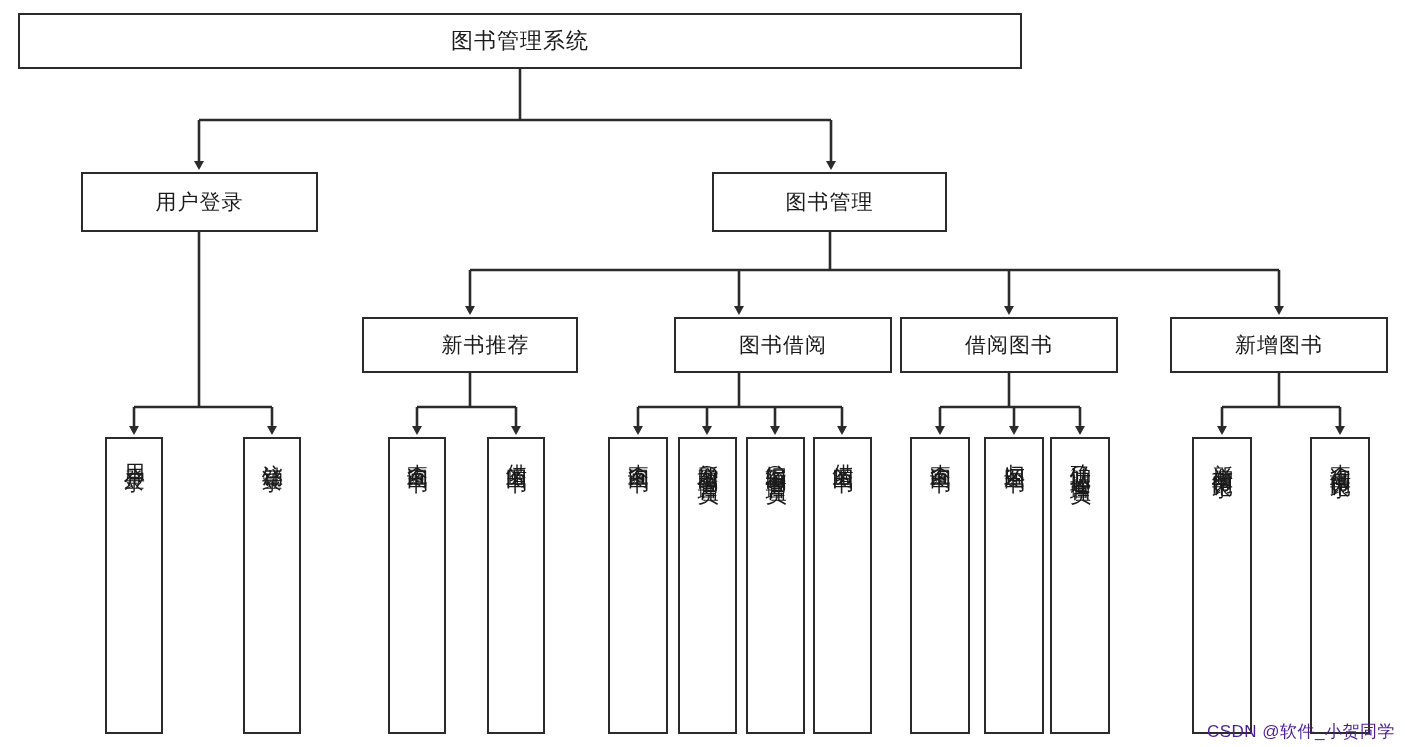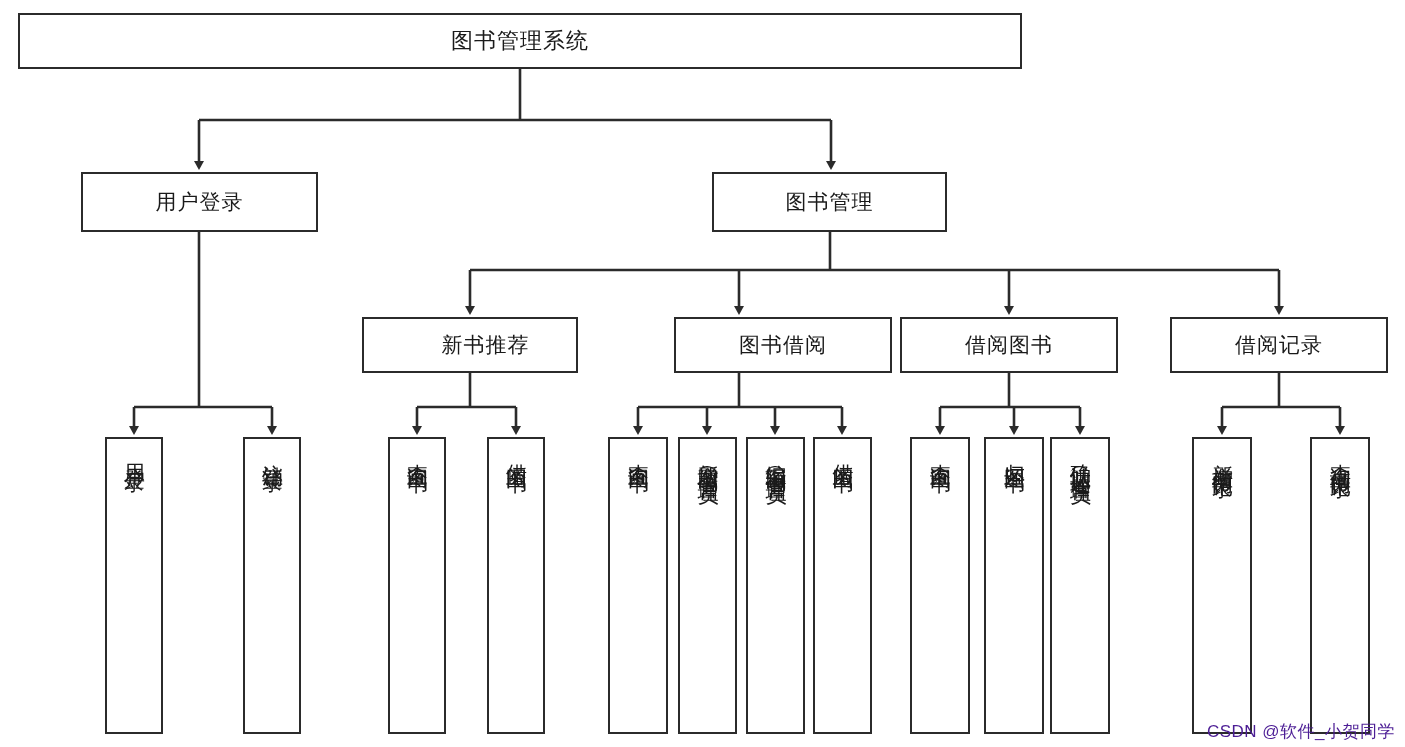--- a/index.html
+++ b/index.html
@@ -149,21 +149,21 @@
   <div class="node horizontal" style="left:362px; top:317px; width:216px; height:56px;padding-left:31px;">
     <span>新书推荐</span>
   </div>
   <div class="node horizontal" style="left:630px; top:317px; width:218px; height:56px;margin-left:44px;">
     <span>图书借阅</span>
   </div>
   <div class="node horizontal" style="left:900px; top:317px; width:218px; height:56px;">
     <span>借阅图书</span>
   </div>
   <div class="node horizontal" style="left:1170px; top:317px; width:218px; height:56px;">
-    <span>借阅记录</span>
+    <span>新增图书</span>
   </div>
 
   <div class="node vertical" style="left:105px; top:437px; width:58px; height:297px;">
     <span class="vtext">用户登录</span>
   </div>
   <div class="node vertical" style="left:243px; top:437px; width:58px; height:297px;">
     <span class="vtext">注销登录</span>
   </div>
 
   <div class="node vertical" style="left:388px; top:437px; width:58px; height:297px;">

